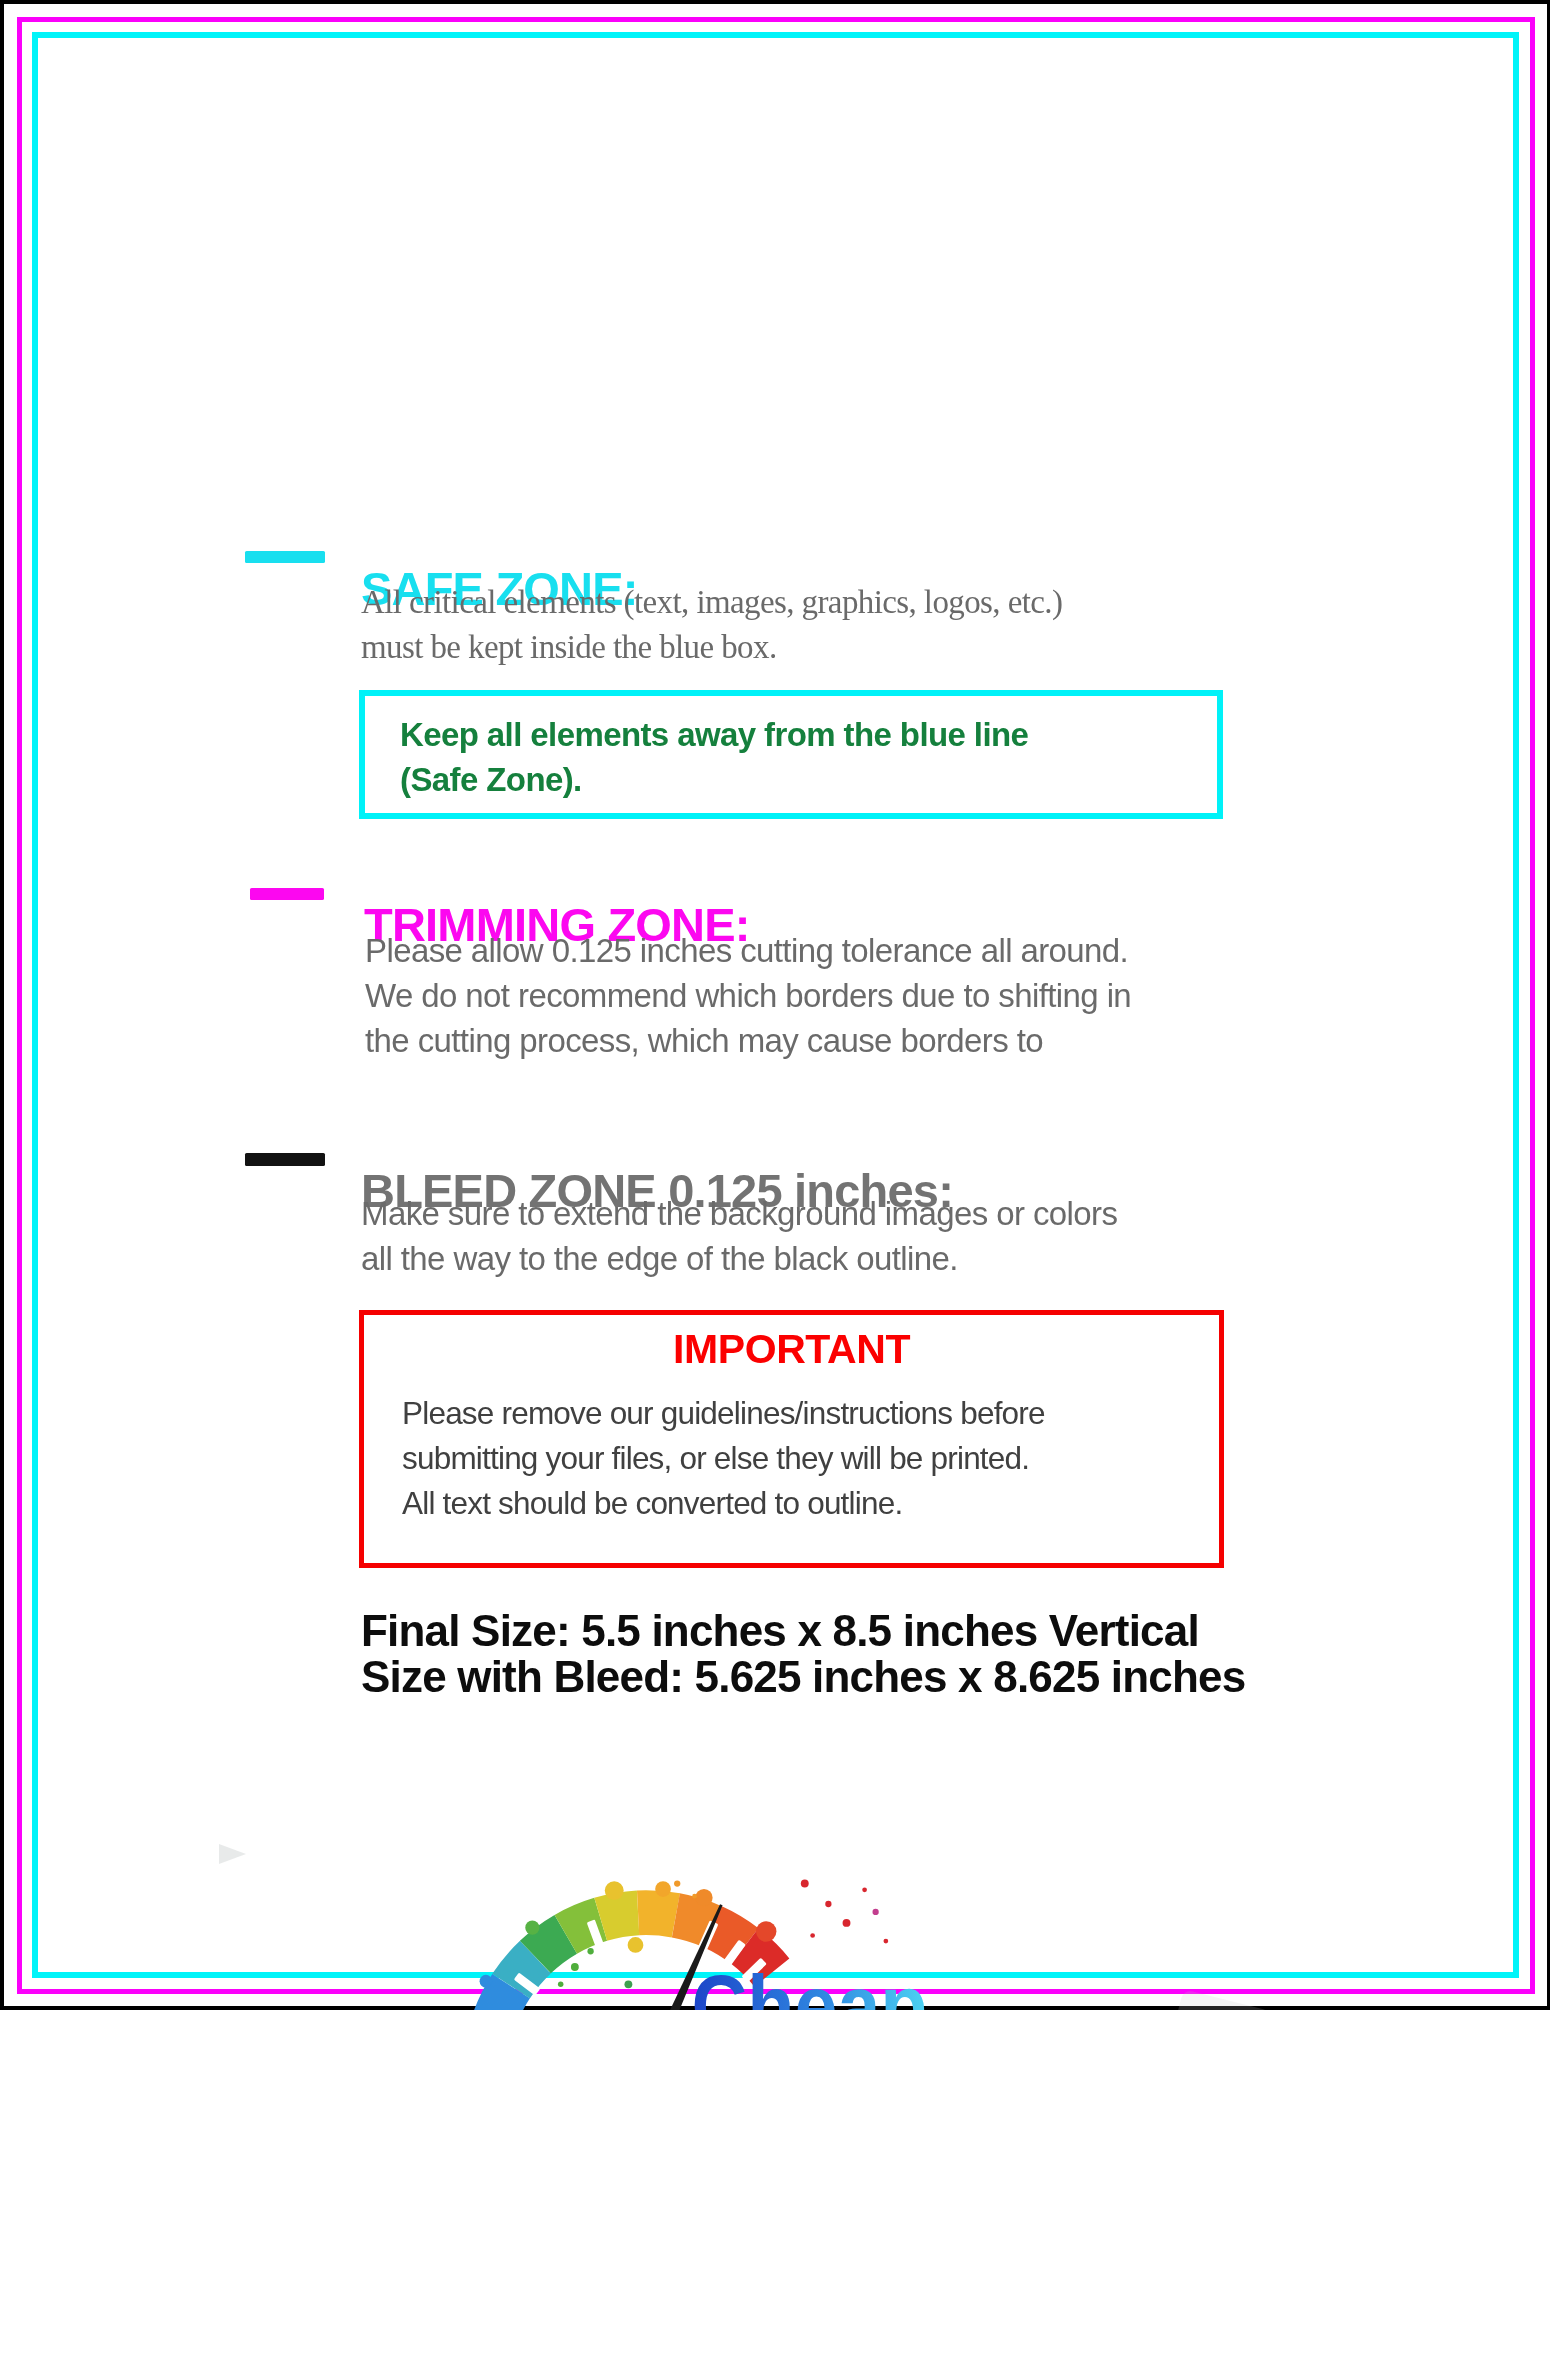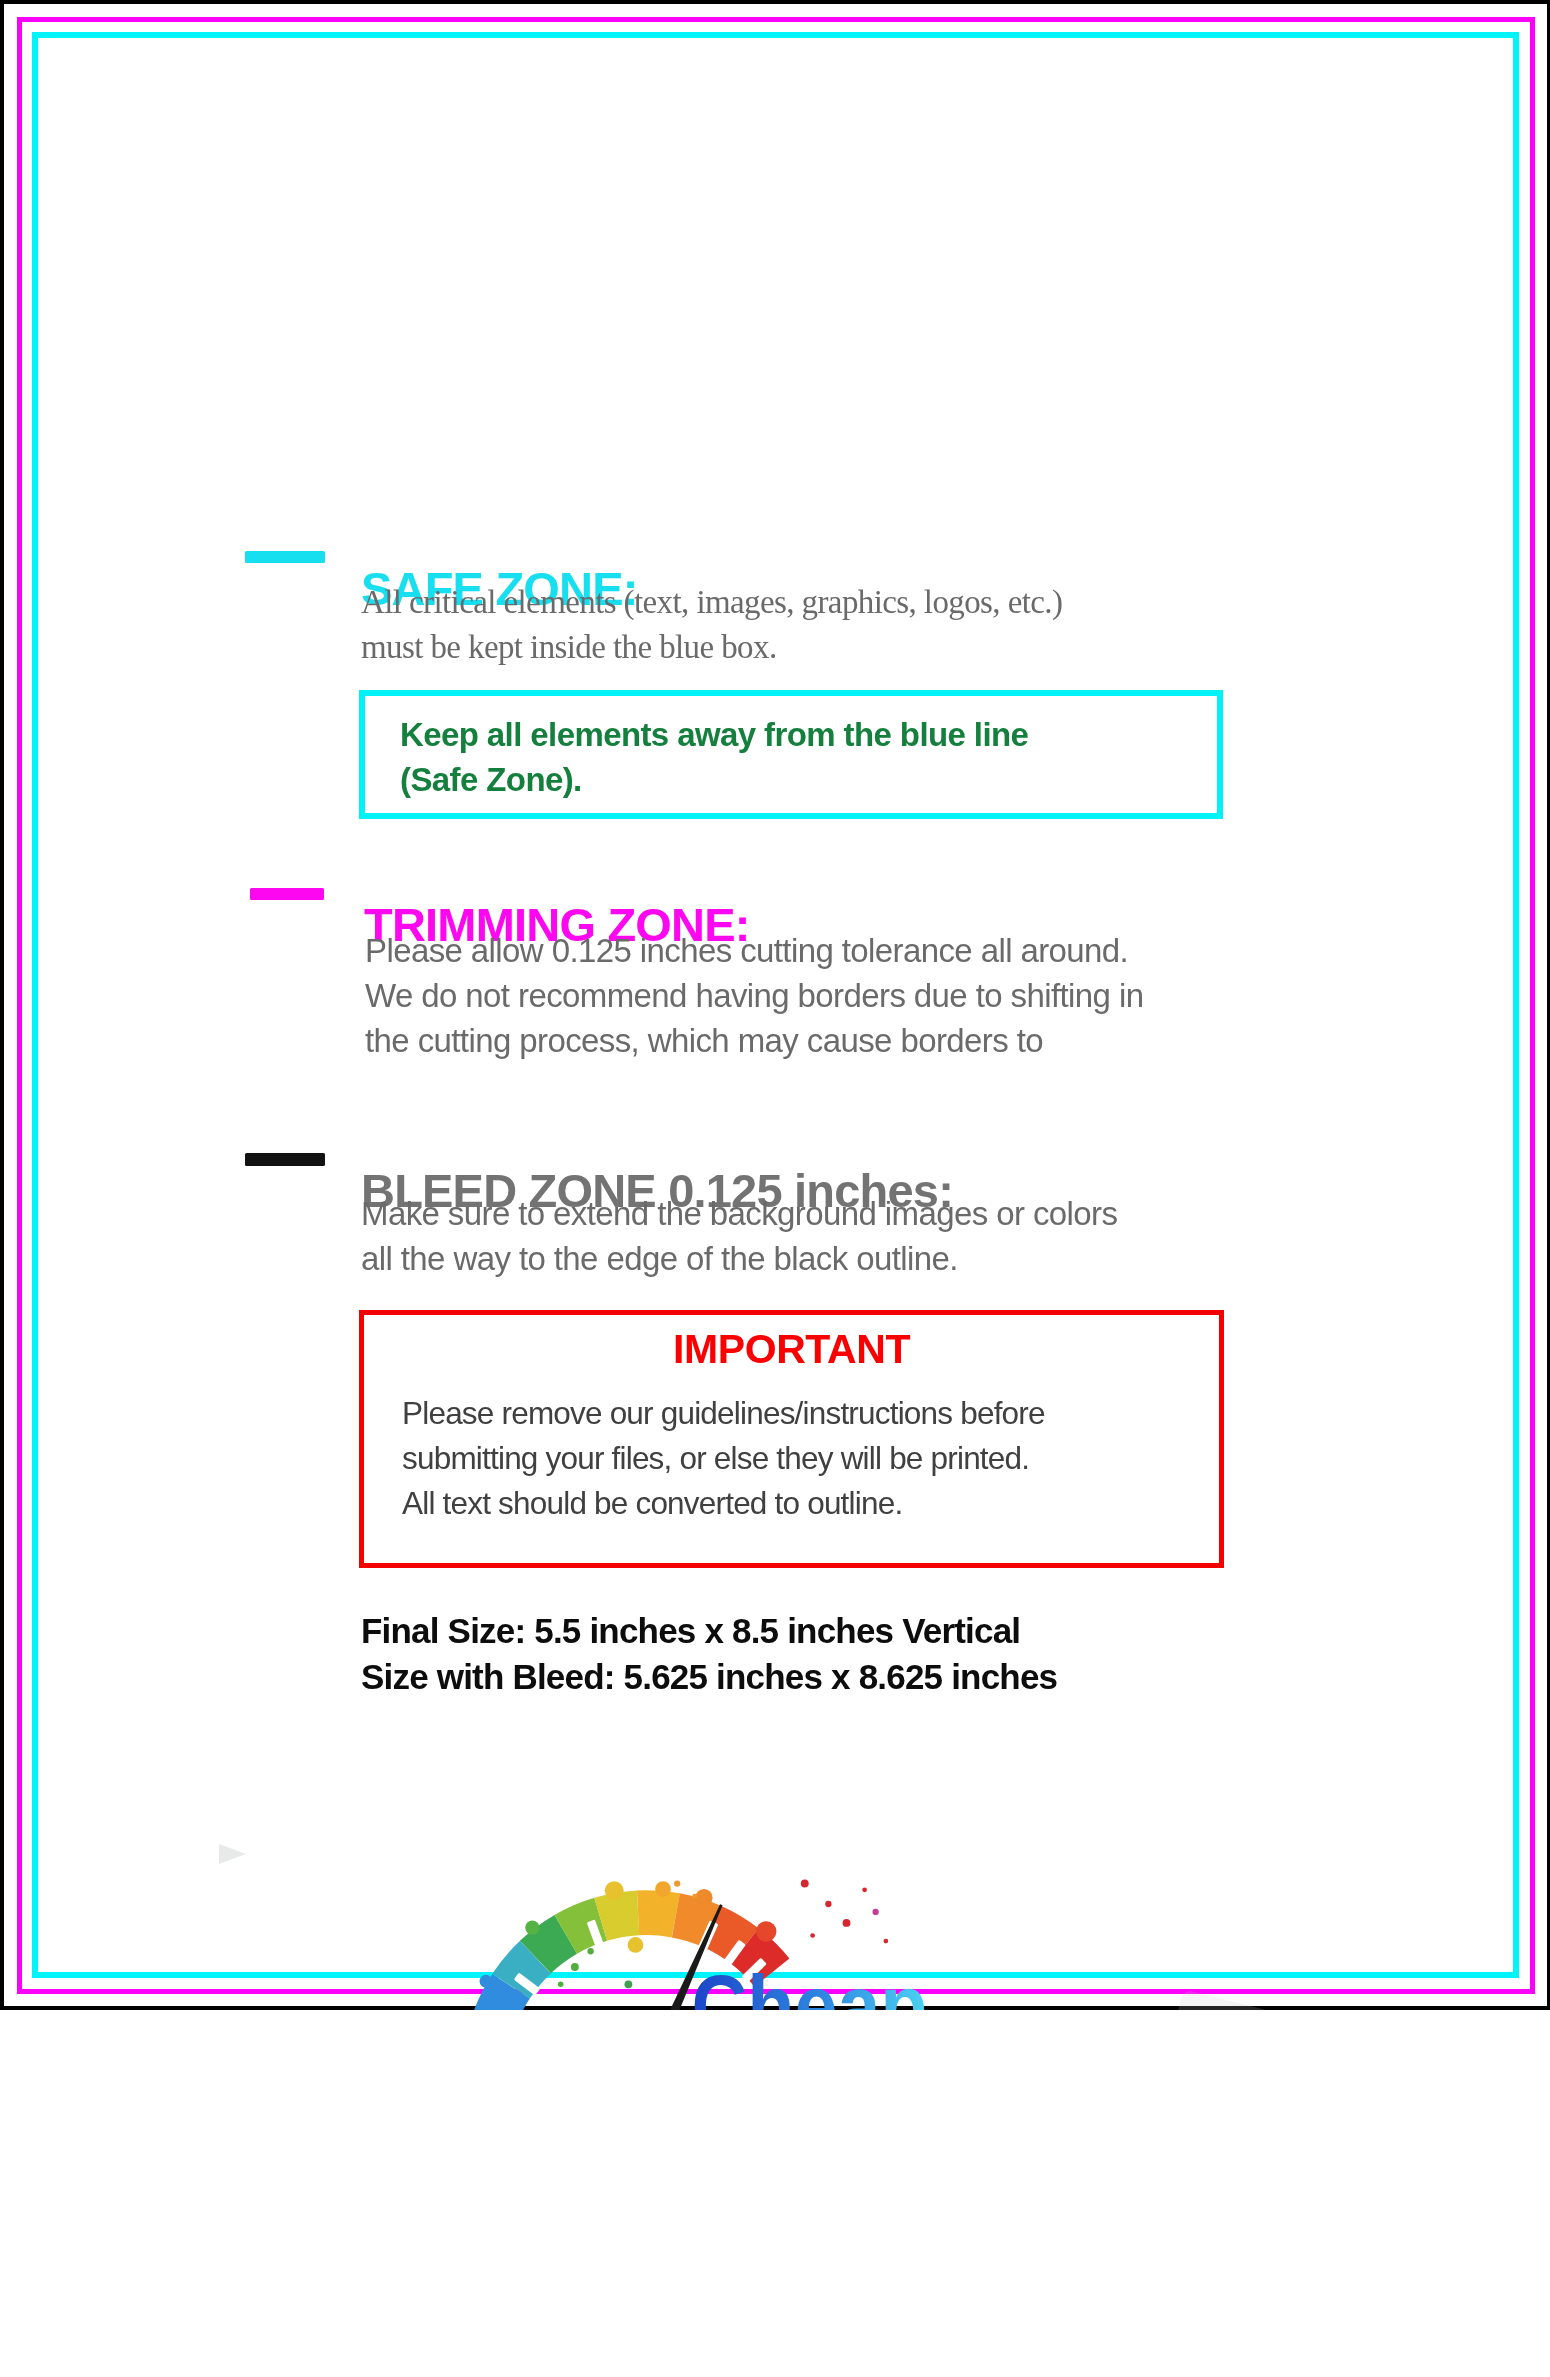--- a/index.html
+++ b/index.html
@@ -35,21 +35,21 @@
   .note-box.red{left:359px;top:1310px;width:865px;height:258px;border:5.5px solid #F50000;}
   .note-red-text{color:#15803d;font-weight:bold;font-size:33px;line-height:45px;letter-spacing:-0.6px;}
   .note-red-text .ln{white-space:nowrap;}
   .important-title{margin-top:12.6px;text-align:center;color:#FB0000;font-weight:bold;
                    font-size:41px;line-height:1.05;letter-spacing:-0.4px;}
   .important-body{margin-top:20px;padding-left:38px;color:#404040;font-size:31.5px;
                   line-height:45px;letter-spacing:-0.8px;}
   .important-body .ln{white-space:nowrap;}
   
   .size-info{position:absolute;left:361px;top:1608px;color:#0D0D0D;font-weight:bold;
-             font-size:35px;line-height:46px;letter-spacing:-0.8px;}
+             font-size:44px;line-height:46px;letter-spacing:-0.8px;}
   .size-info .ln{white-space:nowrap;}
   
   .logo-svg{position:absolute;left:441px;top:1866px;width:748px;height:339px;}
   
   .smudge-a{position:absolute;left:219px;top:1844px;width:0;height:0;
             border-top:10.2px solid transparent;border-bottom:10.2px solid transparent;
             border-left:27px solid rgba(188,194,194,0.35);}
   .smudge-b{position:absolute;left:1172px;top:1999px;width:91px;height:83px;
             background:rgba(198,202,202,0.18);border-radius:9.5px;transform:rotate(14deg);}
 </style>
@@ -72,21 +72,21 @@
     <div class="note-red-text">
       <div class="ln">Keep all elements away from the blue line</div>
       <div class="ln">(Safe Zone).</div>
     </div>
   </div>
 
   <span class="dash magenta"></span>
   <h2 class="zone-heading trim">TRIMMING ZONE:</h2>
   <div class="body-text trim">
     <div class="ln">Please allow 0.125 inches cutting tolerance all around.</div>
-    <div class="ln">We do not recommend having borders due to shifting in</div>
+    <div class="ln">We do not recommend which borders due to shifting in</div>
     <div class="ln">the cutting process, which may cause borders to</div>
   </div>
 
   <span class="dash black"></span>
   <h2 class="zone-heading bleed">BLEED ZONE 0.125 inches:</h2>
   <div class="body-text bleed">
     <div class="ln">Make sure to extend the background images or colors</div>
     <div class="ln">all the way to the edge of the black outline.</div>
   </div>
 

